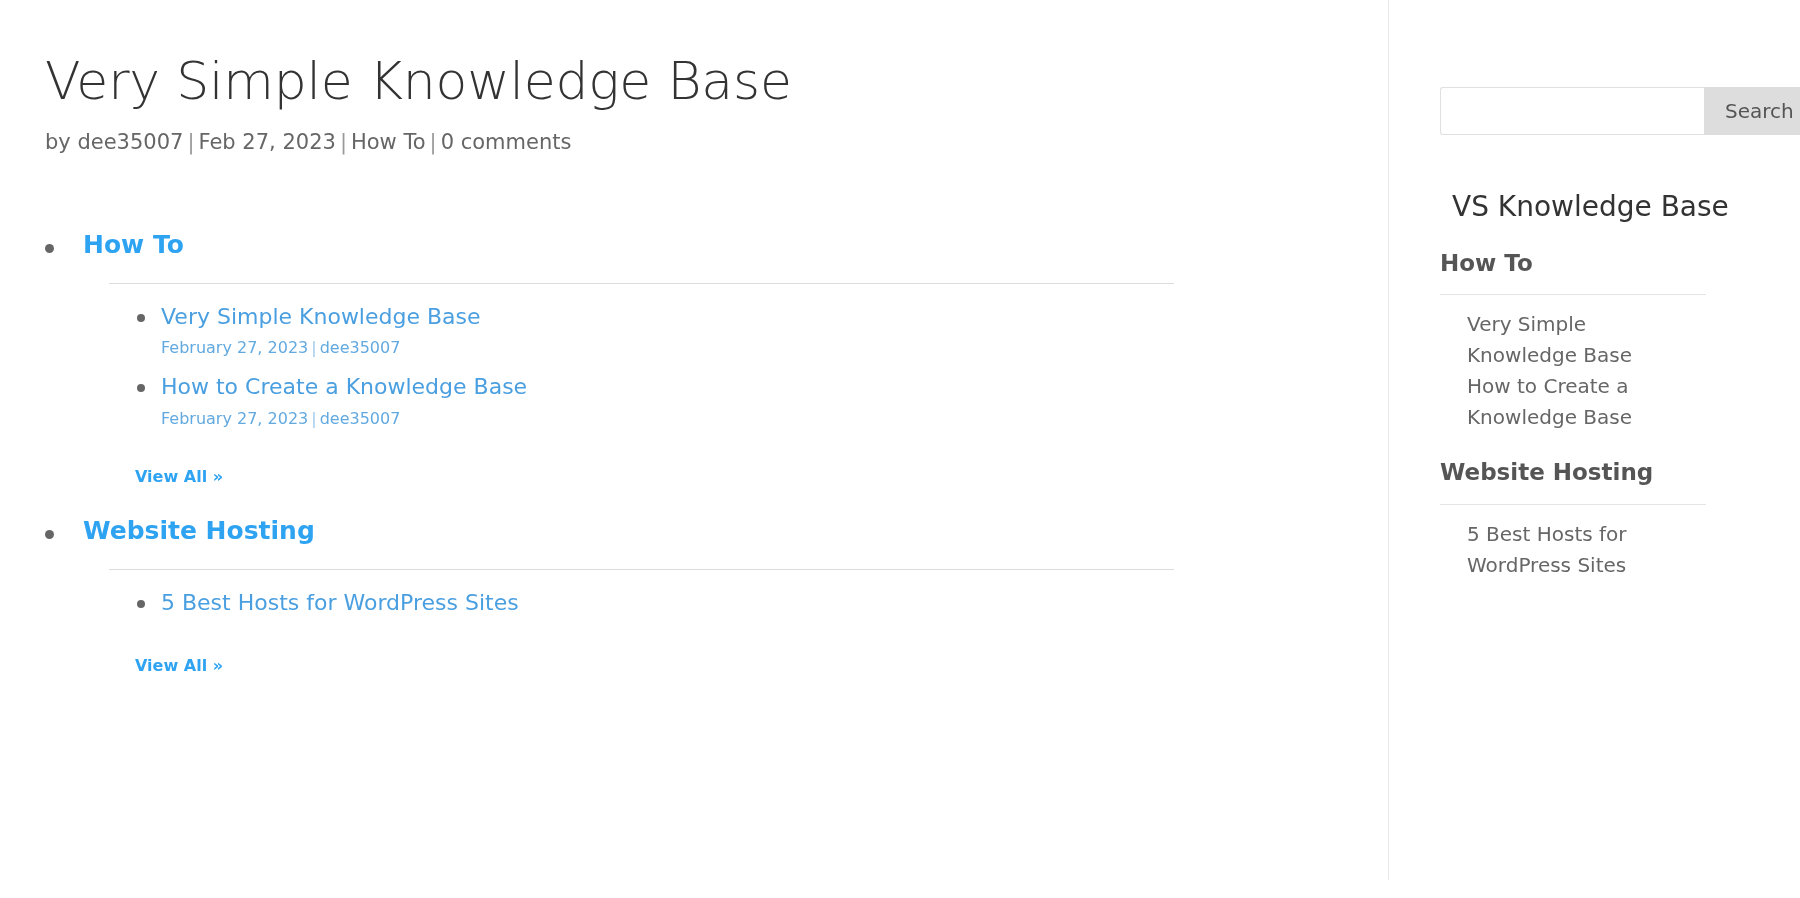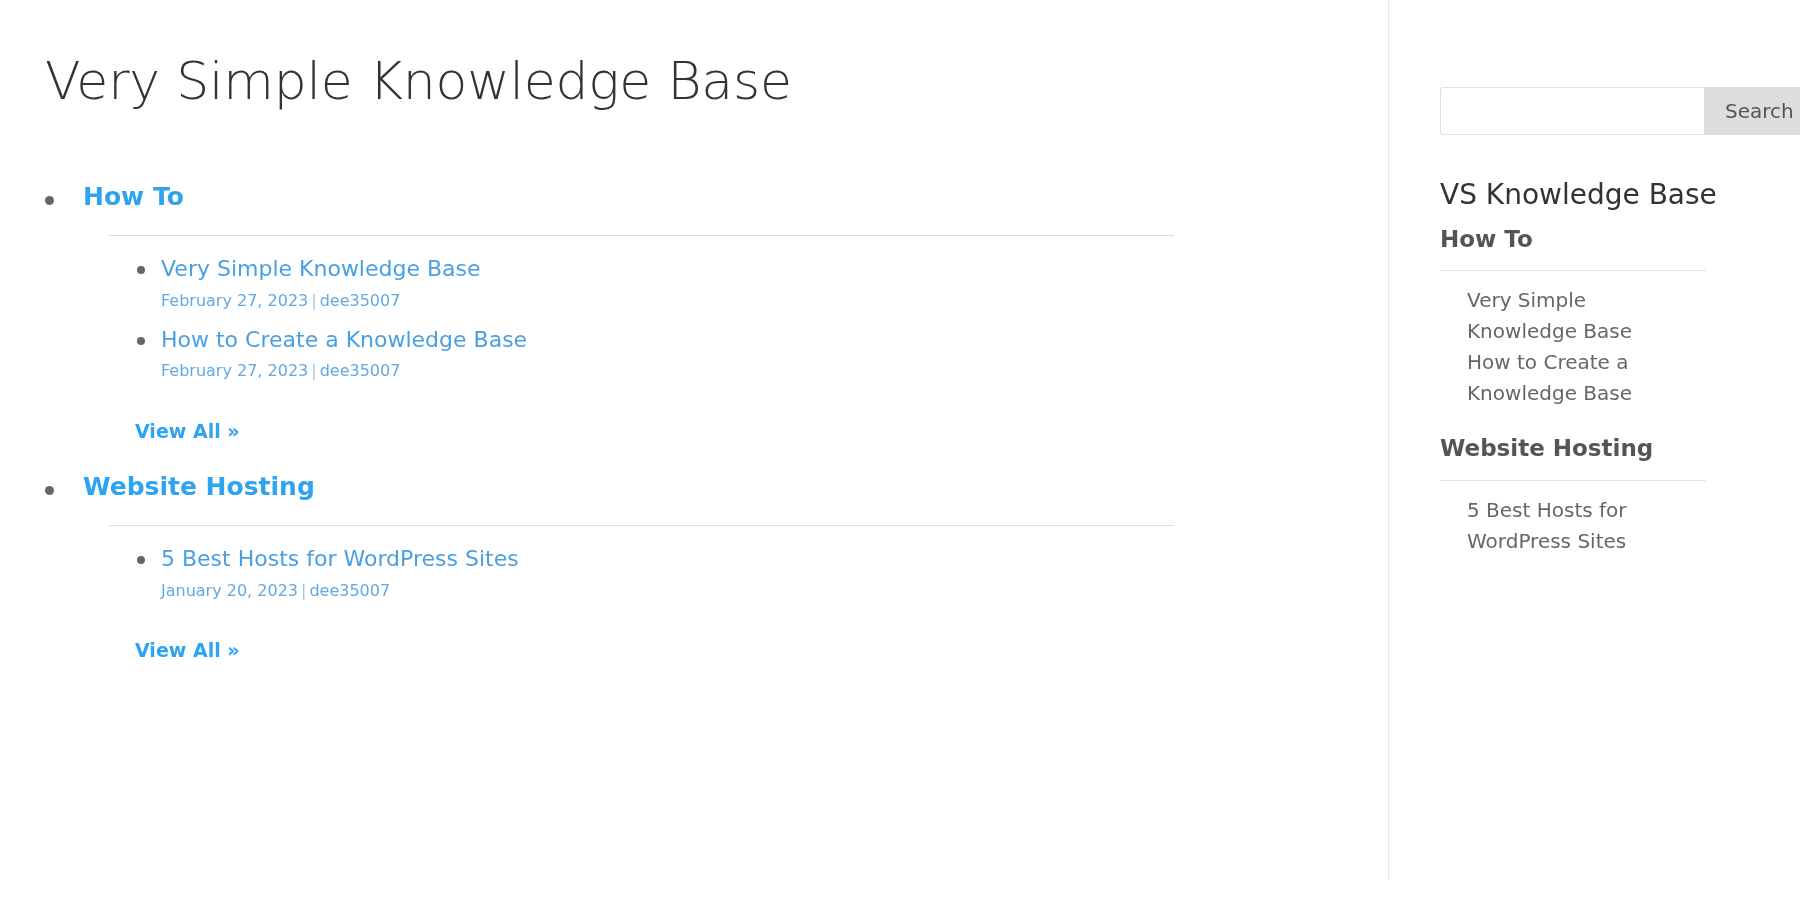--- a/index.html
+++ b/index.html
@@ -137,21 +137,21 @@
   }
   .kb-post-meta .sep {
     color: #9ec9ea;
     padding: 0 3px;
   }
   .kb-viewall-wrap {
     padding-left: 52px;
     padding-top: 24px;
   }
   .kb-viewall {
-    font-size: 19px;
+    font-size: 16px;
     font-weight: 700;
     color: #2EA3F2;
     text-decoration: none;
   }
 
   
   .sidebar {
     position: absolute;
     left: 1440px;
     top: 12px;
@@ -185,21 +185,21 @@
     background: #dddddd;
     color: #555555;
     font-family: "DejaVu Sans", "Liberation Sans", sans-serif;
     font-size: 20px;
     font-weight: 400;
     cursor: pointer;
     border-radius: 0 3px 3px 0;
   }
 
   .widget-title {
-    margin: 0;
+    margin: 12px;
     padding-top: 43px;
     font-size: 28px;
     line-height: 1.2;
     font-weight: 400;
     color: #333333;
   }
 
   .widget-group {
     padding-top: 14px;
   }
@@ -239,20 +239,23 @@
 <body>
 
 <div class="page">
 
   <div class="col-divider"></div>
 
   <div class="main-col">
 
     <h1 class="post-title">Very Simple Knowledge Base</h1>
 
+    <div class="post-meta">
+      <span>by dee35007</span><span class="sep">|</span><span>Feb 27, 2023</span><span class="sep">|</span><span>How To</span><span class="sep">|</span><span>0 comments</span>
+    </div>
 
     <ul class="kb-list">
 
       <li class="kb-cat">
         <span class="bullet"></span>
         <a class="kb-cat-title" href="#">How To</a>
         <hr class="kb-hr">
 
         <ul class="kb-posts">
           <li class="kb-post">
@@ -278,23 +281,20 @@
 
       <li class="kb-cat">
         <span class="bullet"></span>
         <a class="kb-cat-title" href="#">Website Hosting</a>
         <hr class="kb-hr">
 
         <ul class="kb-posts">
           <li class="kb-post">
             <span class="bullet"></span>
             <a class="kb-post-link" href="#">5 Best Hosts for WordPress Sites</a>
-            <div class="kb-post-meta">
-              <span>January 20, 2023</span><span class="sep">|</span><span>dee35007</span>
-            </div>
           </li>
         </ul>
 
         <div class="kb-viewall-wrap">
           <a class="kb-viewall" href="#">View All »</a>
         </div>
       </li>
 
     </ul>
   </div>

